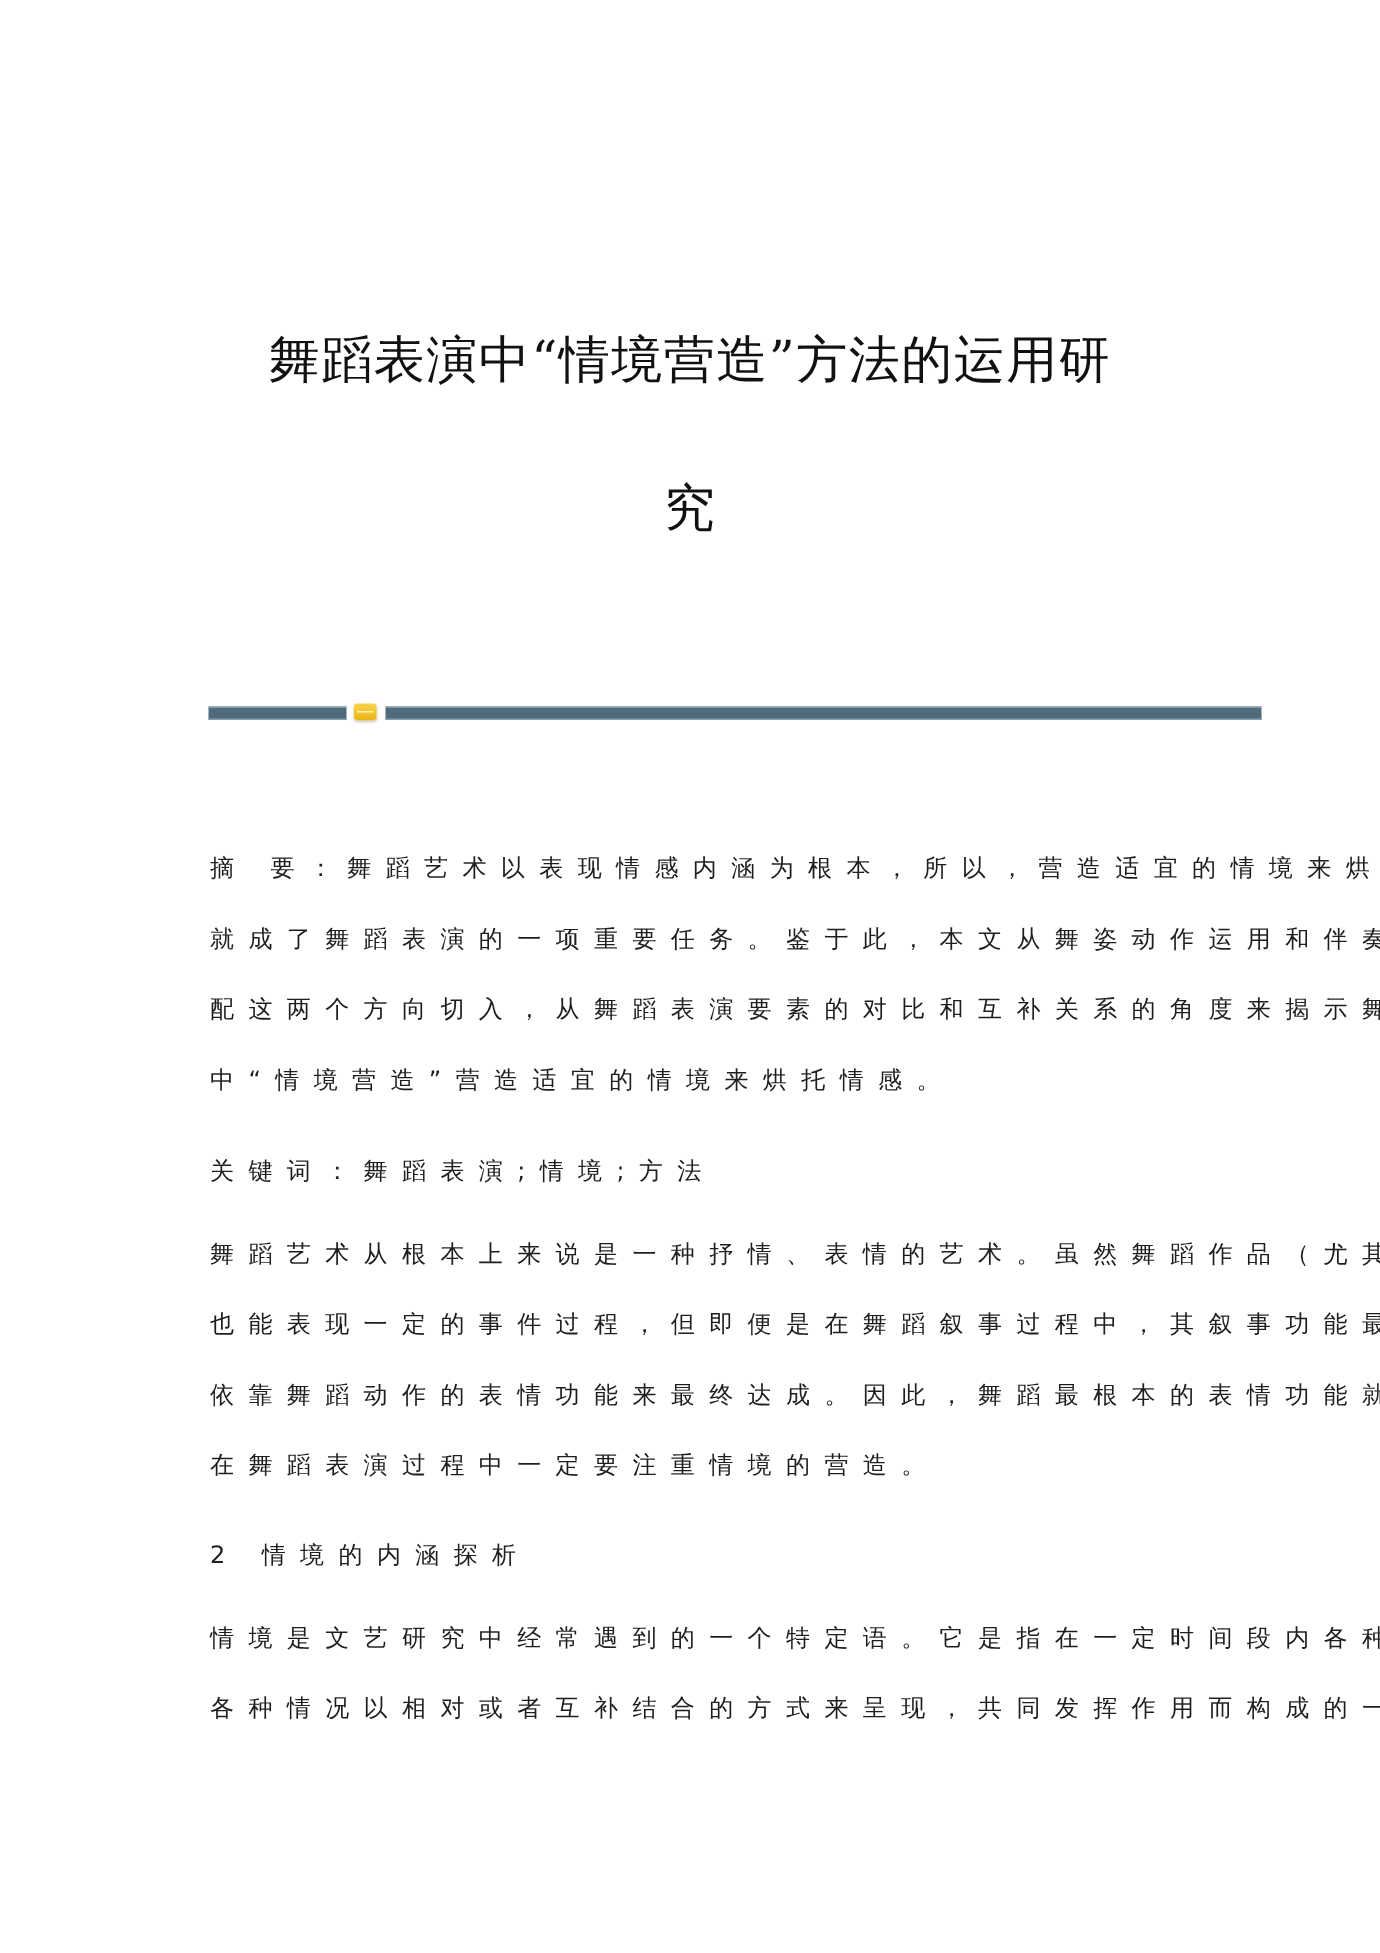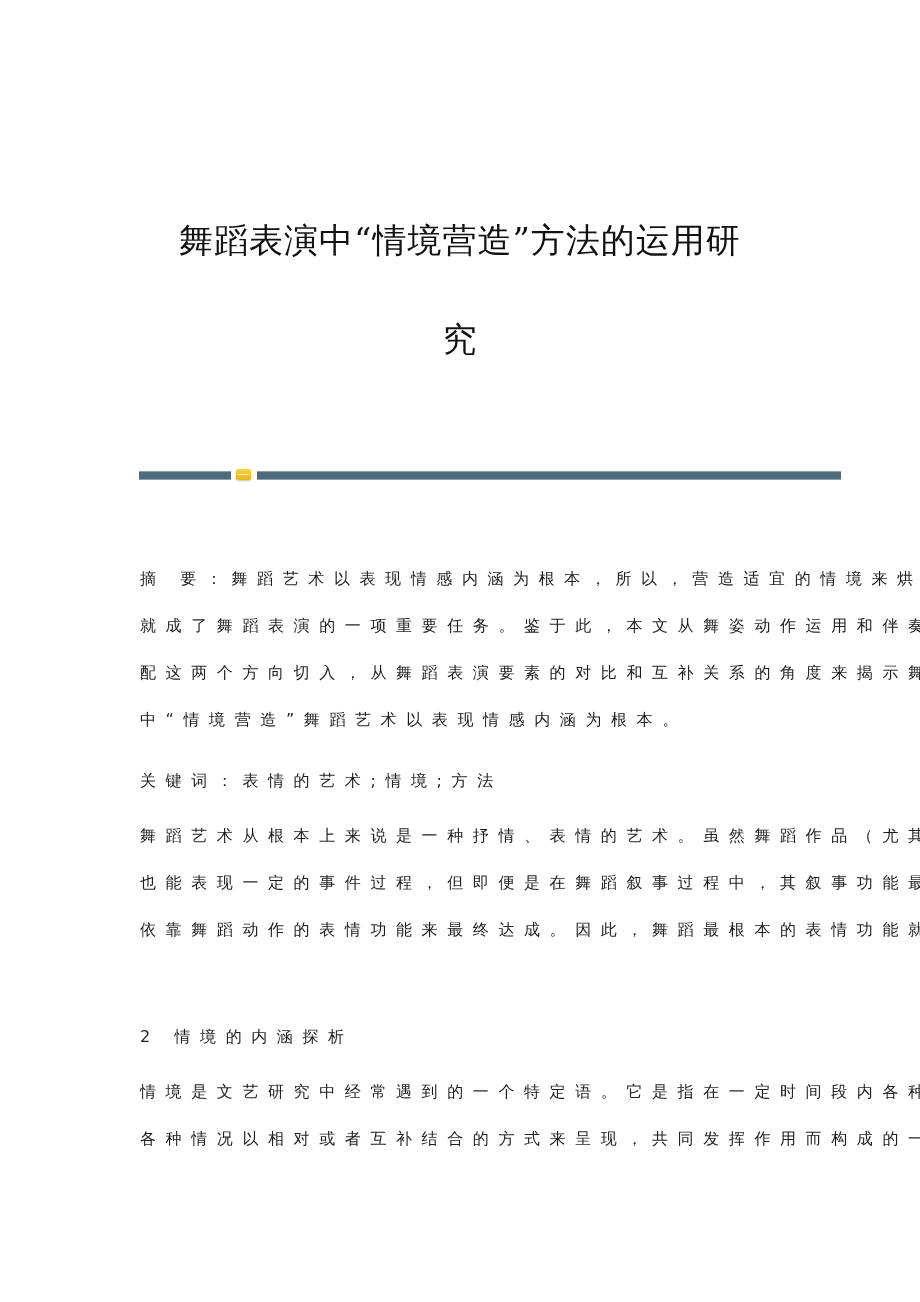--- a/index.html
+++ b/index.html
@@ -78,31 +78,32 @@
   <div class="title l2">究</div>
 
   <div class="divider left"></div>
   <div class="ornament"></div>
   <div class="divider right"></div>
 
   <div class="para" style="top:555px;">
     <span class="line">摘 要：舞蹈艺术以表现情感内涵为根本，所以，营造适宜的情境来烘托情感，</span>
     <span class="line">就成了舞蹈表演的一项重要任务。鉴于此，本文从舞姿动作运用和伴奏音乐编</span>
     <span class="line">配这两个方向切入，从舞蹈表演要素的对比和互补关系的角度来揭示舞蹈表演</span>
-    <span class="line">中“情境营造”舞蹈艺术以表现情感内涵为根本。</span>
+    <span class="line">中“情境营造”营造适宜的情境来烘托情感。</span>
   </div>
 
   <div class="para" style="top:757px;">
-    <span class="line">关键词：表情的艺术;情境;方法</span>
+    <span class="line">关键词：舞蹈表演;情境;方法</span>
   </div>
 
   <div class="para" style="top:812px;">
     <span class="line">舞蹈艺术从根本上来说是一种抒情、表情的艺术。虽然舞蹈作品（尤其是舞剧）</span>
     <span class="line">也能表现一定的事件过程，但即便是在舞蹈叙事过程中，其叙事功能最终还是</span>
     <span class="line">依靠舞蹈动作的表情功能来最终达成。因此，舞蹈最根本的表情功能就决定了</span>
+    <span class="line">在舞蹈表演过程中一定要注重情境的营造。</span>
   </div>
 
   <div class="para" style="top:1013px;">
     <span class="line">2 情境的内涵探析</span>
   </div>
 
   <div class="para" style="top:1068px;">
     <span class="line">情境是文艺研究中经常遇到的一个特定语。它是指在一定时间段内各种要素、</span>
     <span class="line">各种情况以相对或者互补结合的方式来呈现，共同发挥作用而构成的一系列境</span>
   </div>

